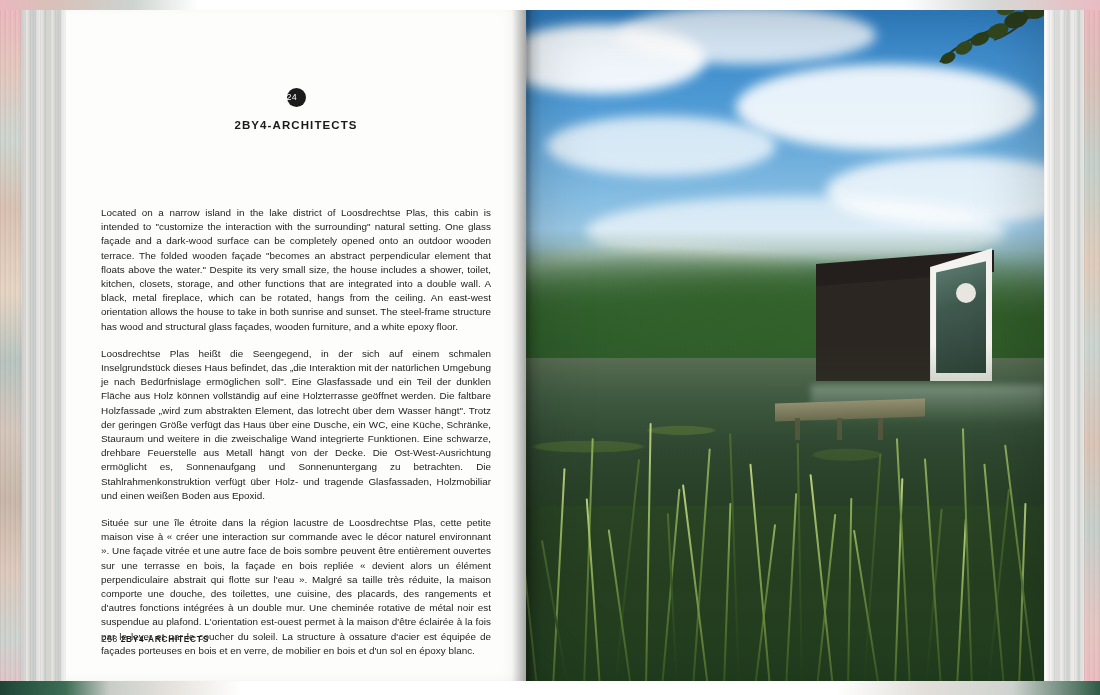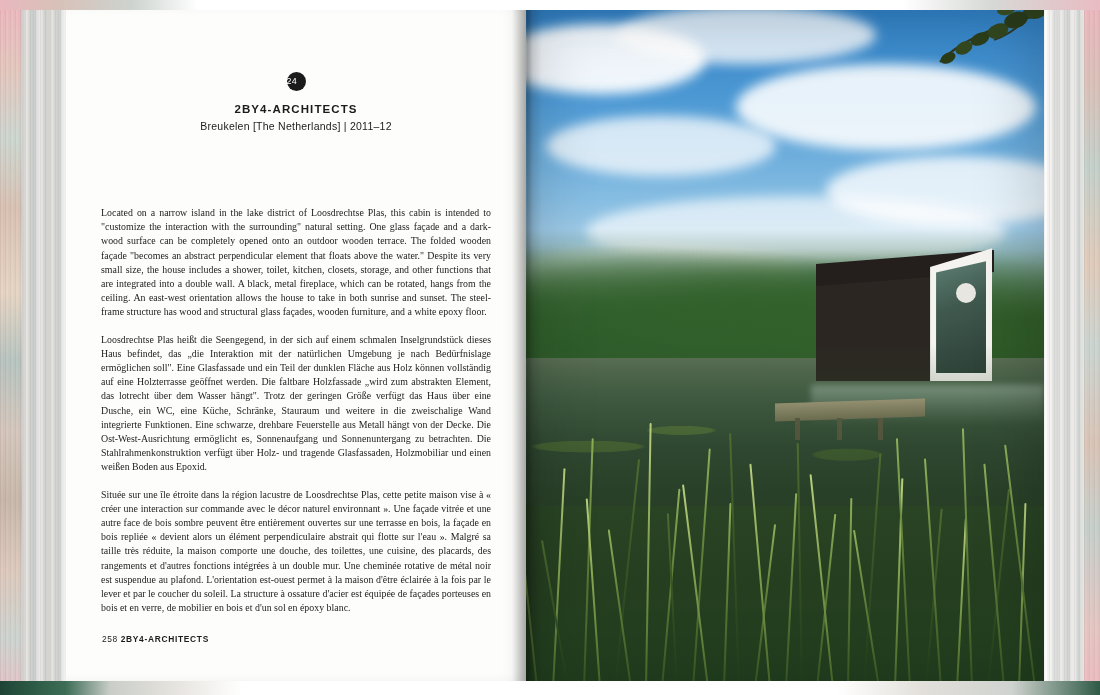--- a/index.html
+++ b/index.html
@@ -128,21 +128,21 @@
     color: #1b1b1b;
   }
   .chapter-badge {
     width: 19px; height: 19px;
     border-radius: 50%;
     background: #1b1b1b;
     color: #ffffff;
     font-size: 9px;
     line-height: 19px;
     text-align: left;
-    margin: 0 auto 12px auto;
+    margin: 16px auto 12px auto;
     letter-spacing: 0.2px;
   }
   .firm-name {
     font-size: 11.5px;
     font-weight: bold;
     letter-spacing: 1.1px;
     margin-bottom: 5px;
   }
   .firm-loc {
     font-size: 10.5px;
@@ -159,21 +159,20 @@
     left: 35px; top: 200px;
     width: 390px;
   }
   .para {
     font-size: 9.9px;
     line-height: 14.2px;
     color: #1c1c1c;
     text-align: justify;
     margin: 0 0 13px 0;
     letter-spacing: 0.01px;
-    font-family: Liberation Serif, serif;
   }
   .para.fr {
     text-align: justify;
   }
 
   .folio {
     position: absolute;
     left: 36px; bottom: 38px;
     font-size: 8.4px;
     letter-spacing: 0.6px;
@@ -357,21 +356,20 @@
   </div>
   <div class="edge-right">
     <div class="edge-right-color"></div>
   </div>
 
   <div class="page-left">
 
     <div class="header-block">
       <div class="chapter-badge">24</div>
       <div class="firm-name">2BY4-ARCHITECTS</div>
-      <div class="firm-loc">Breukelen [The Netherlands] | 2011–12</div>
     </div>
 
     <div class="columns">
       <p class="para en">Located on a narrow island in the lake district of Loosdrechtse Plas, this cabin is intended to "customize the interaction with the surrounding" natural setting. One glass façade and a dark-wood surface can be completely opened onto an outdoor wooden terrace. The folded wooden façade "becomes an abstract perpendicular element that floats above the water." Despite its very small size, the house includes a shower, toilet, kitchen, closets, storage, and other functions that are integrated into a double wall. A black, metal fireplace, which can be rotated, hangs from the ceiling. An east-west orientation allows the house to take in both sunrise and sunset. The steel-frame structure has wood and structural glass façades, wooden furniture, and a white epoxy floor.</p>
       <p class="para de">Loosdrechtse Plas heißt die Seengegend, in der sich auf einem schmalen Inselgrundstück dieses Haus befindet, das „die Interaktion mit der natürlichen Umgebung je nach Bedürfnislage ermöglichen soll". Eine Glasfassade und ein Teil der dunklen Fläche aus Holz können vollständig auf eine Holzterrasse geöffnet werden. Die faltbare Holzfassade „wird zum abstrakten Element, das lotrecht über dem Wasser hängt". Trotz der geringen Größe verfügt das Haus über eine Dusche, ein WC, eine Küche, Schränke, Stauraum und weitere in die zweischalige Wand integrierte Funktionen. Eine schwarze, drehbare Feuerstelle aus Metall hängt von der Decke. Die Ost-West-Ausrichtung ermöglicht es, Sonnenaufgang und Sonnenuntergang zu betrachten. Die Stahlrahmenkonstruktion verfügt über Holz- und tragende Glasfassaden, Holzmobiliar und einen weißen Boden aus Epoxid.</p>
       <p class="para fr">Située sur une île étroite dans la région lacustre de Loosdrechtse Plas, cette petite maison vise à « créer une interaction sur commande avec le décor naturel environnant ». Une façade vitrée et une autre face de bois sombre peuvent être entièrement ouvertes sur une terrasse en bois, la façade en bois repliée « devient alors un élément perpendiculaire abstrait qui flotte sur l'eau ». Malgré sa taille très réduite, la maison comporte une douche, des toilettes, une cuisine, des placards, des rangements et d'autres fonctions intégrées à un double mur. Une cheminée rotative de métal noir est suspendue au plafond. L'orientation est-ouest permet à la maison d'être éclairée à la fois par le lever et par le coucher du soleil. La structure à ossature d'acier est équipée de façades porteuses en bois et en verre, de mobilier en bois et d'un sol en époxy blanc.</p>
     </div>
 
     <div class="folio">
       <span class="num">258</span>

